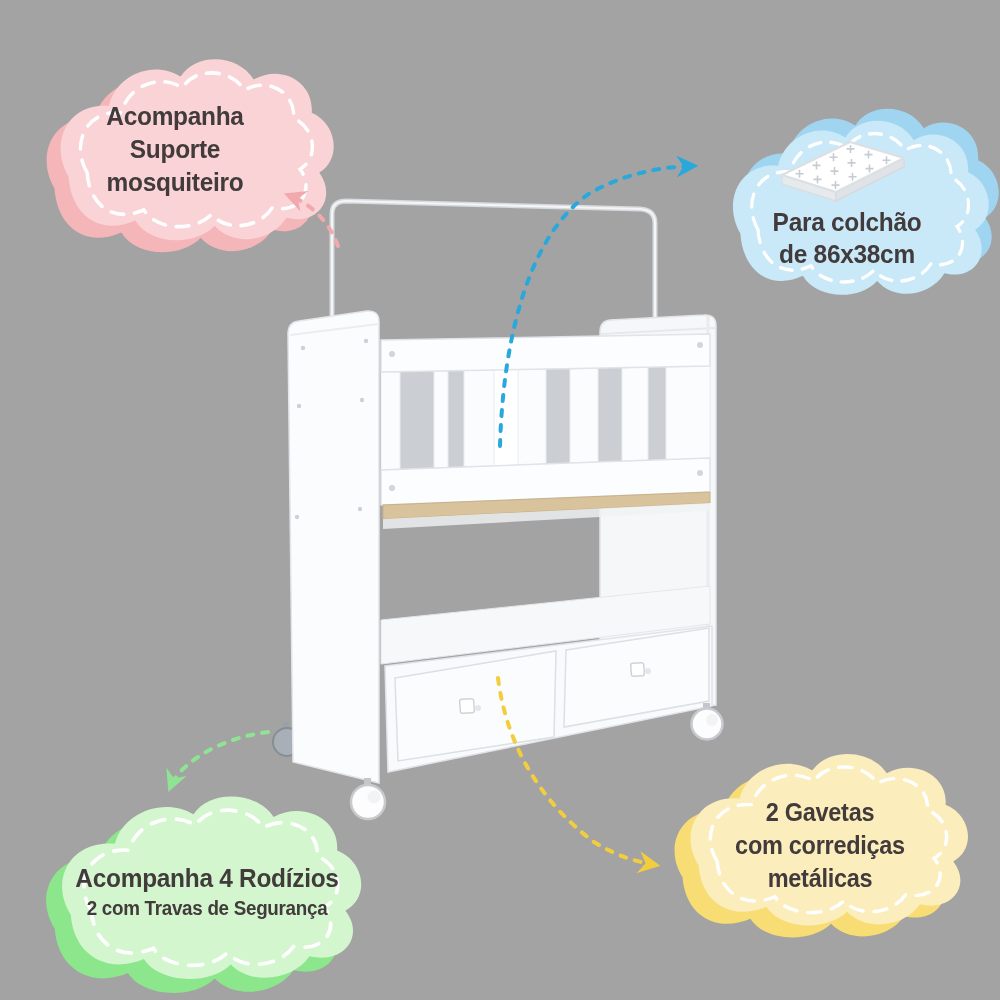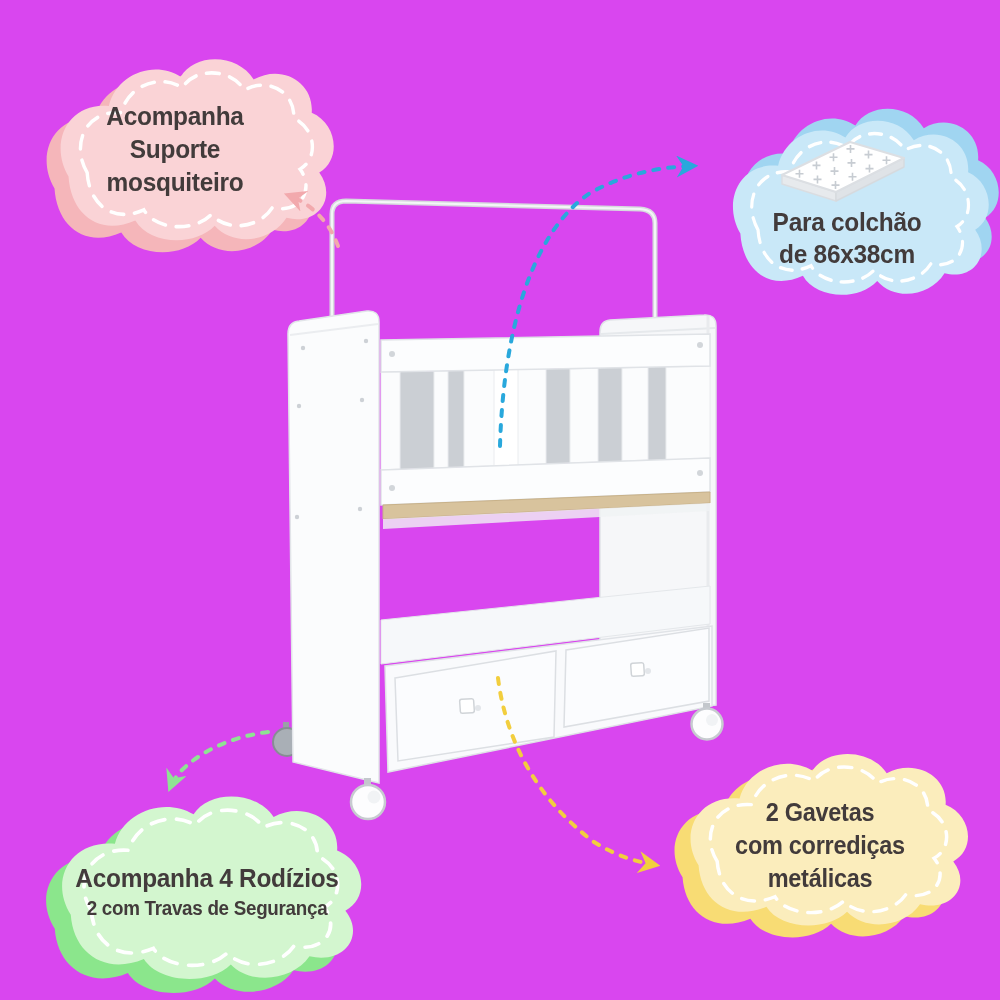--- a/index.html
+++ b/index.html
@@ -1,16 +1,16 @@
 <!DOCTYPE html>
 <html><head>
 <meta charset="utf-8">
 <style>
   html,body{margin:0;padding:0;background:#ffffff;}
-  .canvas{position:relative;width:1000px;height:1000px;background:#d946ef;overflow:hidden;
+  .canvas{position:relative;width:1000px;height:1000px;background:#a3a3a3;overflow:hidden;
           font-family:"Liberation Sans",sans-serif;}
   .scene{position:absolute;left:0;top:0;}
   .cloud-text{position:absolute;text-align:center;font-weight:700;color:#423B3B;
               transform:scaleX(.94);letter-spacing:-.3px;}
   .cloud-text span{display:block;}
   .t-pink{left:45px;top:100px;width:260px;font-size:26px;line-height:33px;}
   .t-blue{left:727px;top:206px;width:240px;font-size:26px;line-height:32px;}
   .t-green{left:47px;top:861px;width:320px;font-size:26px;line-height:34px;}
   .t-green .sub{font-size:20px;line-height:27px;}
   .t-yellow{left:700px;top:796px;width:240px;font-size:25px;line-height:33px;}

